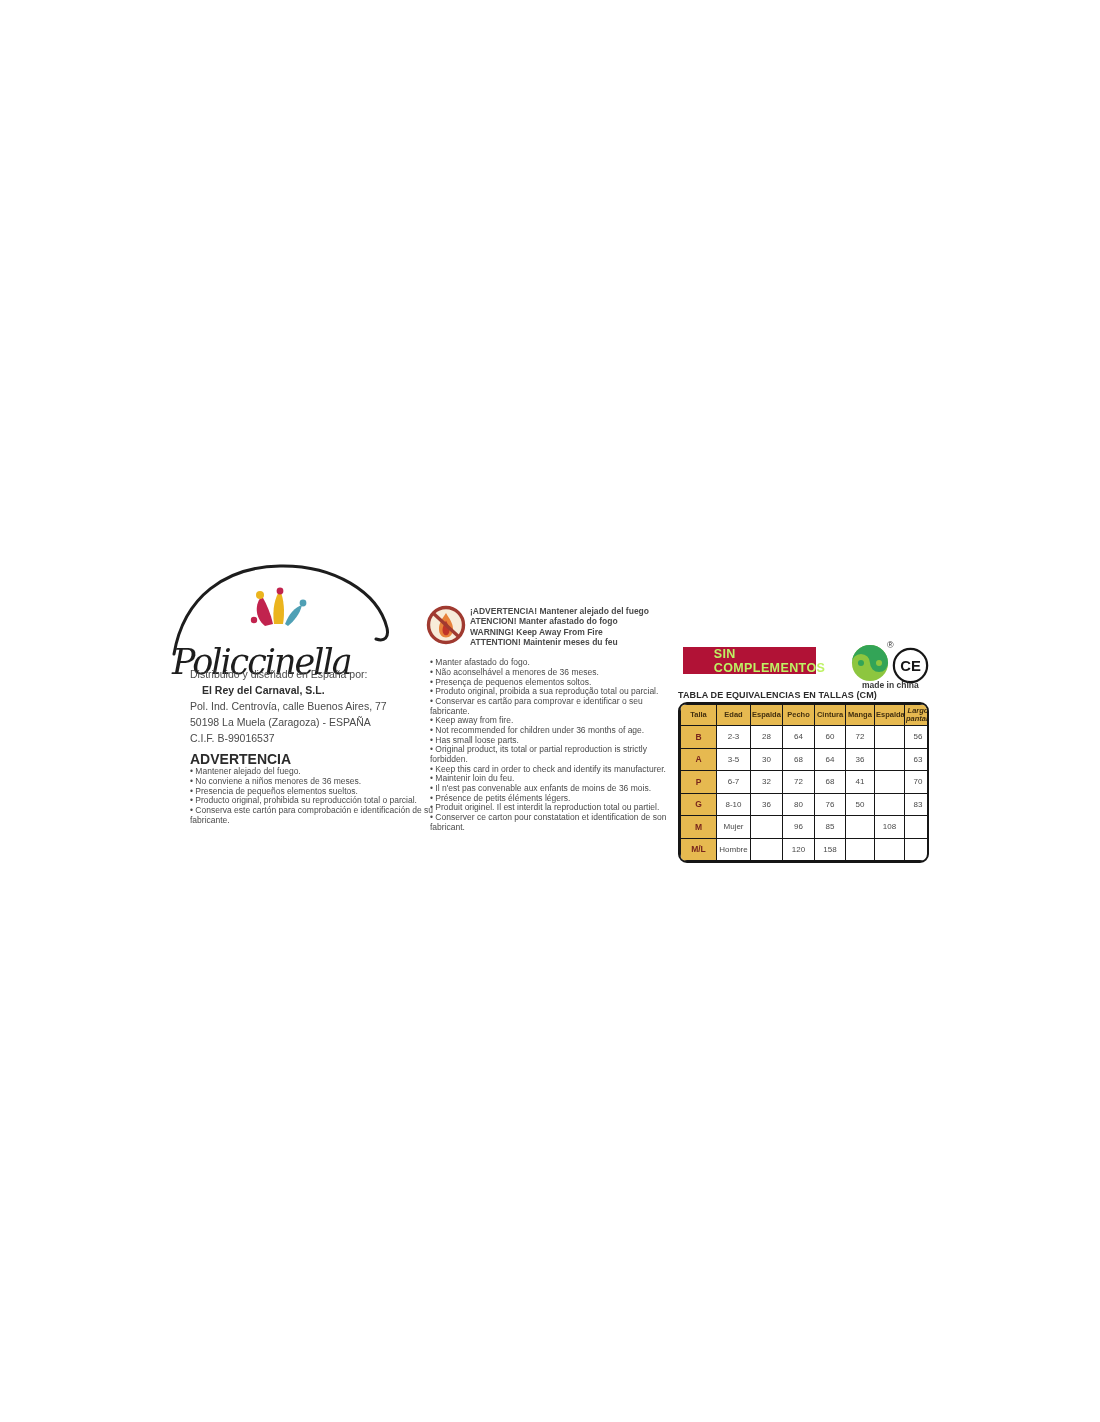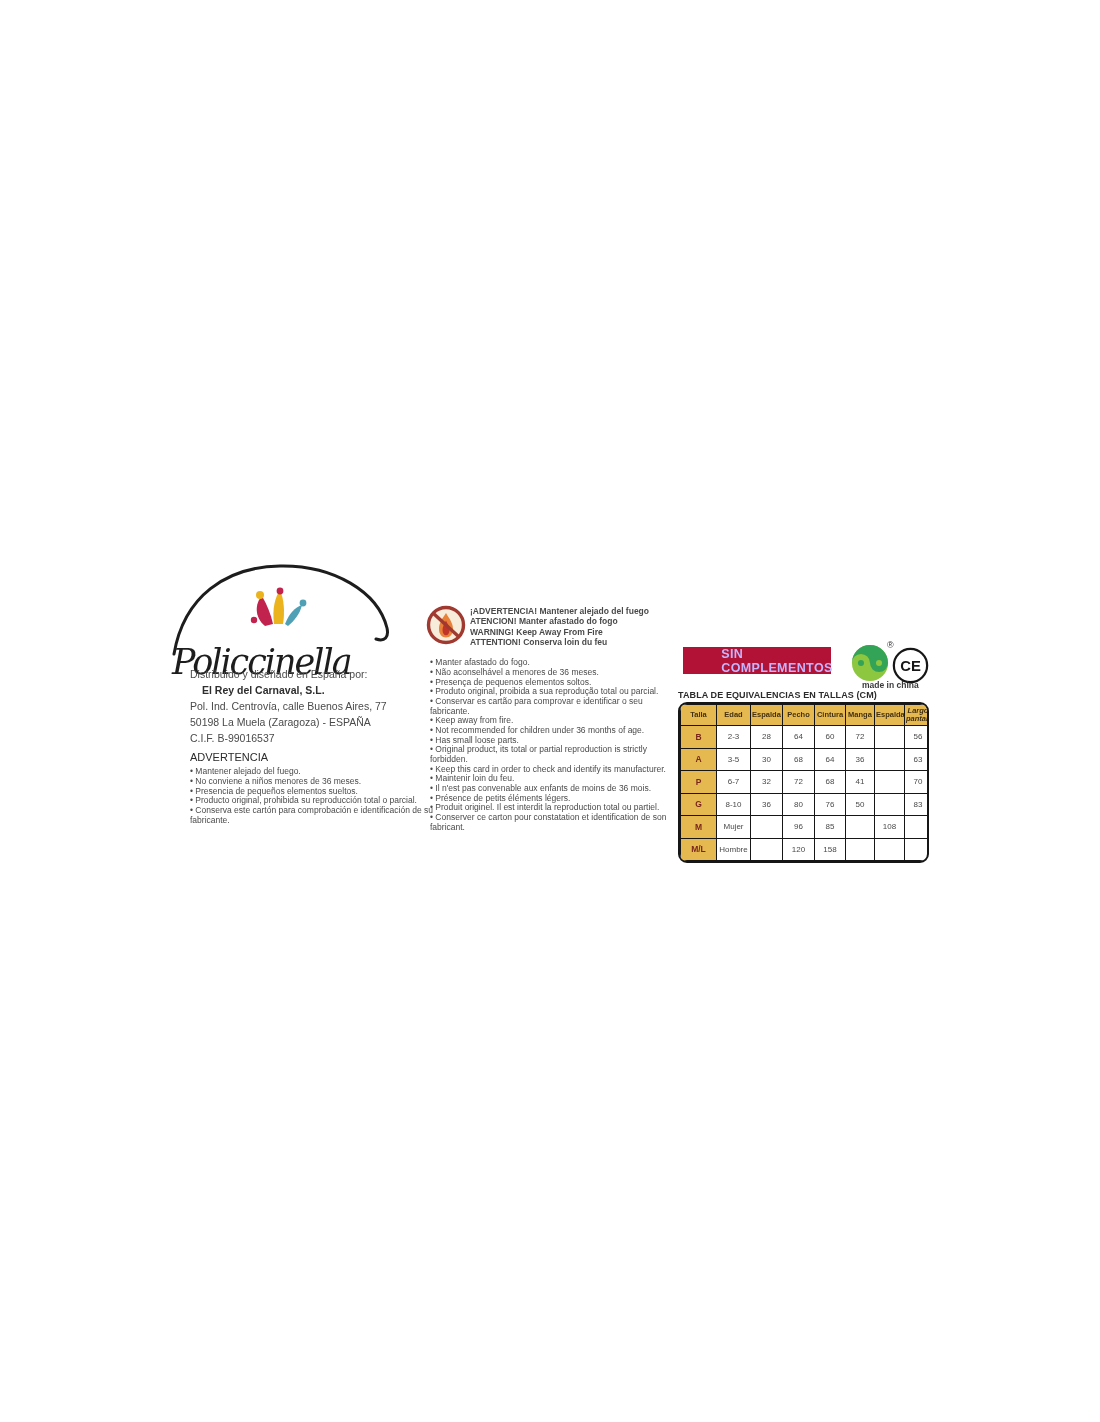--- a/index.html
+++ b/index.html
@@ -9,36 +9,36 @@
 
   
   .brand-text { left:172px; top:642px; width:230px; font-family:"DejaVu Serif", serif;
     font-style:italic; font-size:35px; color:#1d1d1d; letter-spacing:-2px; }
   .logo-arc { left:168px; top:562px; }
   .hat { left:246px; top:586px; }
 
   .dist-block { left:190px; top:666px; width:250px; font-size:10.5px; line-height:16px; color:#4a4a4a; }
   .dist-block .bold { font-weight:bold; color:#2e2e2e;margin-left:12px; }
 
-  .adv-title { left:190px; top:751px; font-size:11px; font-weight:normal; color:#2b2b2b;text-align:center; }
+  .adv-title { left:190px; top:751px; font-size:14px; font-weight:bold; color:#2b2b2b;text-align:center; }
   .adv-list { left:190px; top:767px; width:252px; font-size:8.5px; line-height:9.8px; color:#4a4a4a; }
   .b::before { content:"• "; }
 
   
   .fire-icon { left:426px; top:605px; }
   .fire-head { left:470px; top:606px; width:210px; font-size:8.5px; font-weight:bold;
     line-height:10.3px; color:#4a4a4a; }
   .wlist { width:240px; font-size:8.5px; line-height:9.8px; color:#4a4a4a; }
   .wlist-pt { left:430px; top:658px; }
   .wlist-en { left:430px; top:716px; }
   .wlist-fr { left:430px; top:774px; }
 
   
-  .banner { left:683px; top:647px; width:148px; height:27px; background:#b11236;
-    color:#c4b5fd; font-size:12.5px; font-weight:bold; letter-spacing:0.4px;
+  .banner { left:683px; top:647px; width:133px; height:27px; background:#b11236;
+    color:#bef264; font-size:12.5px; font-weight:bold; letter-spacing:0.4px;
     display:flex; align-items:center; justify-content:center;padding-left:40px; }
   .green-dot { left:851px; top:644px; }
   .rmark { left:887px; top:640px; font-size:9px; color:#333; }
   .ce-badge { left:892px; top:647px; }
   .made-in { left:862px; top:680px; font-size:8.5px; font-weight:bold; color:#3a3a3a; }
 
   .tbl-title { left:678px; top:690px; font-size:9px; font-weight:bold; color:#2b2b2b; letter-spacing:0.1px; }
   .tbl-wrap { left:678px; top:702px; width:251px; height:161px; border:2.5px solid #161616;
     border-radius:9px; overflow:hidden; background:#fff; }
   table.sizes { width:100%; height:100%; border-collapse:collapse; table-layout:fixed; }
@@ -89,21 +89,21 @@
   <circle cx="20" cy="20" r="17.5" fill="#f7ecd9"></circle>
   <path d="M20 8 C 16 14, 13 18, 13 24 C 13 29.5, 16 32.5, 20 32.5 C 24 32.5, 27 29.5, 27 24 C 27 18, 23.5 14, 20 8 Z" fill="#e8823a"></path>
   <path d="M20 15.5 C 18 19.5, 16.5 21.8, 16.5 25 C 16.5 28.2, 18 30.3, 20 30.3 C 22 30.3, 23.5 28.2, 23.5 25 C 23.5 21.8, 21.5 19, 20 15.5 Z" fill="#c03428"></path>
   <circle cx="20" cy="20" r="17.5" fill="none" stroke="#a03a30" stroke-width="3.4"></circle>
   <line x1="7.5" y1="8.5" x2="32.5" y2="31.5" stroke="#a03a30" stroke-width="3.4"></line>
 </svg>
 <div class="abs fire-head">
   <div>¡ADVERTENCIA! Mantener alejado del fuego</div>
   <div>ATENCION! Manter afastado do fogo</div>
   <div>WARNING! Keep Away From Fire</div>
-  <div>ATTENTION! Conserva loin du feu</div>
+  <div>ATTENTION! Maintenir meses du feu</div>
 </div>
 
 <div class="abs wlist wlist-pt">
   <div class="b">Manter afastado do fogo.</div>
   <div class="b">Não aconselhável a menores de 36 meses.</div>
   <div class="b">Presença de pequenos elementos soltos.</div>
   <div class="b">Produto original, proibida a sua reprodução total ou parcial.</div>
   <div class="b">Conservar es cartão para comprovar e identificar o seu fabricante.</div>
 </div>
 

